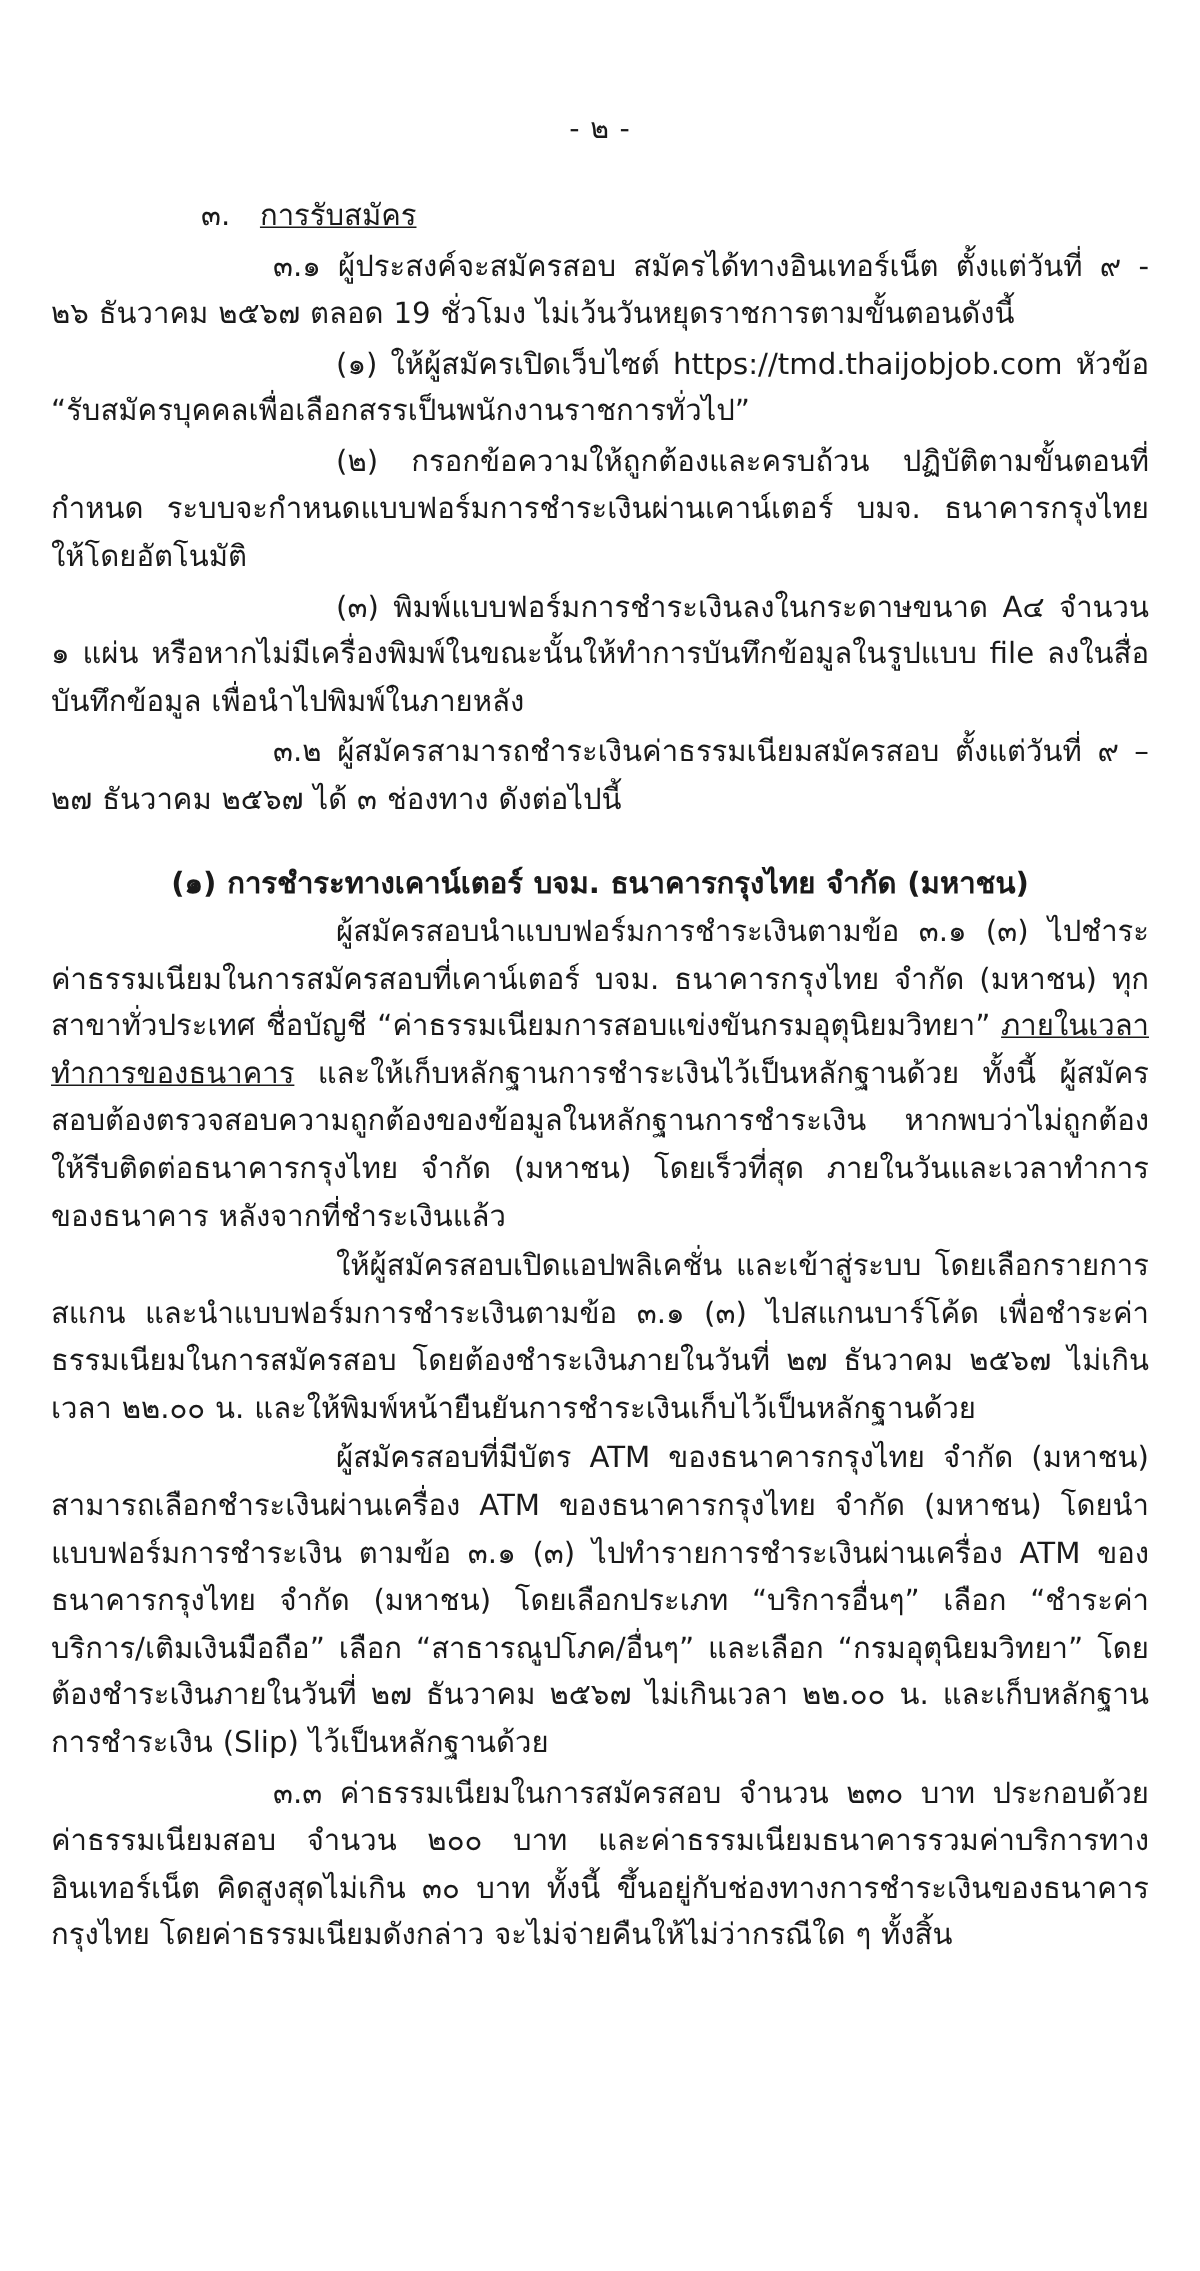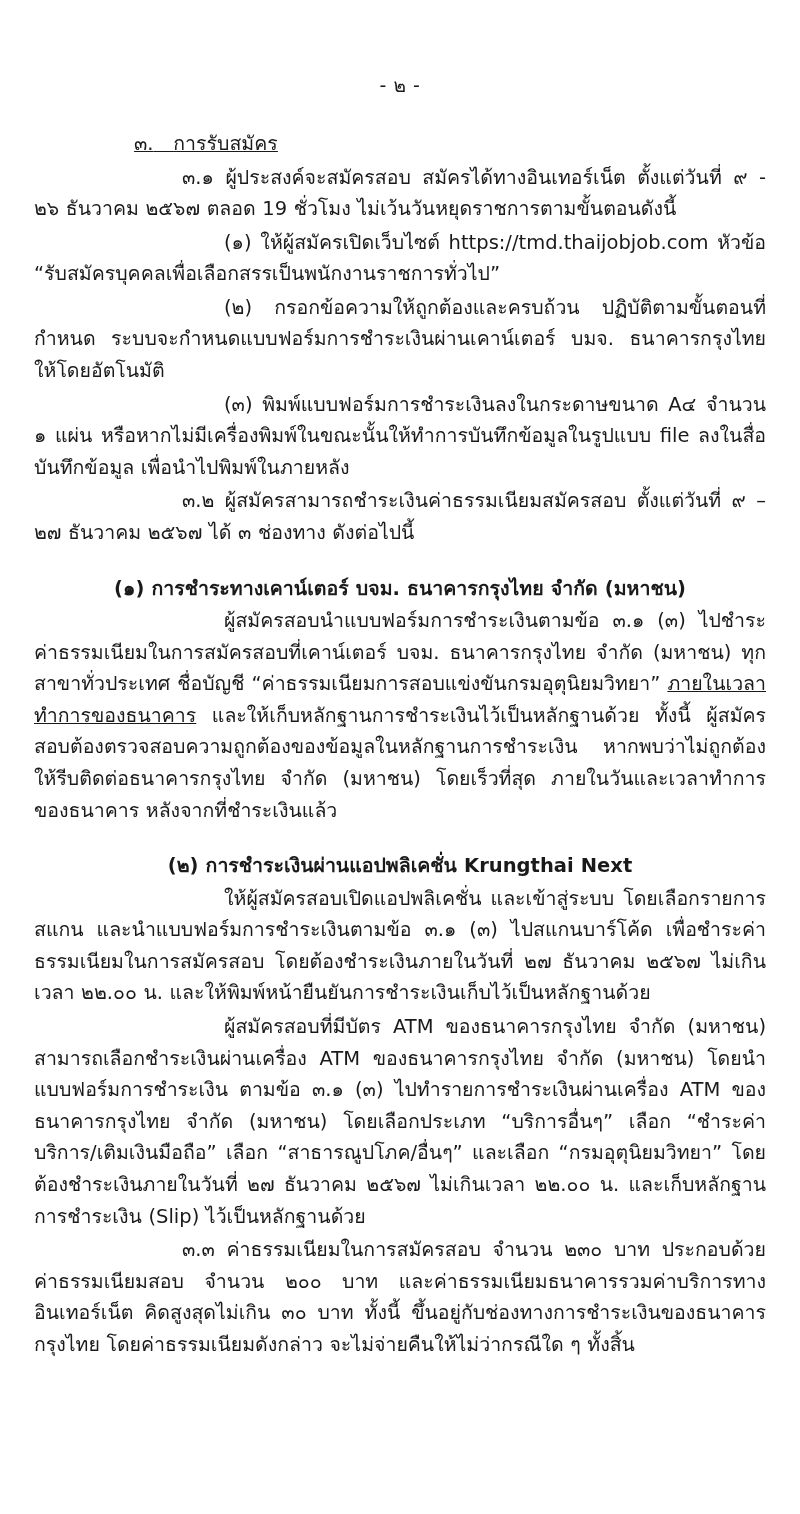--- a/index.html
+++ b/index.html
@@ -34,21 +34,20 @@
     font-size: 19.5px;
     line-height: 1.62;
     text-align: justify;
     text-justify: inter-word;
     word-spacing: 0.02em;
   }
   .indent-2 { text-indent: 148px; }
   .indent-3 { text-indent: 190px; }
   .heading-num {
     text-indent: 100px;
-    text-decoration: underline;
   }
   .center-head {
     text-align: center;
     font-weight: bold;
     text-indent: 0;
     margin-top: 24px;
     margin-bottom: 1px;
   }
   .u { text-decoration: underline; }
 </style>
@@ -71,20 +70,19 @@
   <p class="indent-3">(๒) กรอกข้อความให้ถูกต้องและครบถ้วน ปฏิบัติตามขั้นตอนที่กำหนด ระบบจะกำหนดแบบฟอร์มการชำระเงินผ่านเคาน์เตอร์ บมจ. ธนาคารกรุงไทย ให้โดยอัตโนมัติ</p>
 
   <p class="indent-3">(๓) พิมพ์แบบฟอร์มการชำระเงินลงในกระดาษขนาด A๔ จำนวน ๑ แผ่น หรือหากไม่มีเครื่องพิมพ์ในขณะนั้นให้ทำการบันทึกข้อมูลในรูปแบบ file ลงในสื่อบันทึกข้อมูล เพื่อนำไปพิมพ์ในภายหลัง</p>
 
 
   <p class="indent-2">๓.๒ ผู้สมัครสามารถชำระเงินค่าธรรมเนียมสมัครสอบ ตั้งแต่วันที่ ๙ – ๒๗ ธันวาคม ๒๕๖๗ ได้ ๓ ช่องทาง ดังต่อไปนี้</p>
 
   <p class="center-head">(๑) การชำระทางเคาน์เตอร์ บจม. ธนาคารกรุงไทย จำกัด (มหาชน)</p>
   <p class="indent-3"><span>ผู้สมัครสอบนำแบบฟอร์มการชำระเงินตามข้อ ๓.๑ (๓) ไปชำระค่าธรรมเนียมในการสมัครสอบที่เคาน์เตอร์ บจม. ธนาคารกรุงไทย จำกัด (มหาชน) ทุกสาขาทั่วประเทศ ชื่อบัญชี “ค่าธรรมเนียมการสอบแข่งขันกรมอุตุนิยมวิทยา” </span><span class="u">ภายในเวลาทำการของธนาคาร</span><span> และให้เก็บหลักฐานการชำระเงินไว้เป็นหลักฐานด้วย ทั้งนี้ ผู้สมัครสอบต้องตรวจสอบความถูกต้องของข้อมูลในหลักฐานการชำระเงิน หากพบว่าไม่ถูกต้องให้รีบติดต่อธนาคารกรุงไทย จำกัด (มหาชน) โดยเร็วที่สุด ภายในวันและเวลาทำการของธนาคาร หลังจากที่ชำระเงินแล้ว</span></p>
 
-  <p class="center-head">(๒) การชำระเงินผ่านแอปพลิเคชั่น Krungthai Next</p>
   <p class="indent-3">ให้ผู้สมัครสอบเปิดแอปพลิเคชั่น และเข้าสู่ระบบ โดยเลือกรายการสแกน และนำแบบฟอร์มการชำระเงินตามข้อ ๓.๑ (๓) ไปสแกนบาร์โค้ด เพื่อชำระค่าธรรมเนียมในการสมัครสอบ โดยต้องชำระเงินภายในวันที่ ๒๗ ธันวาคม ๒๕๖๗ ไม่เกินเวลา ๒๒.๐๐ น. และให้พิมพ์หน้ายืนยันการชำระเงินเก็บไว้เป็นหลักฐานด้วย</p>
 
   <p class="indent-3">ผู้สมัครสอบที่มีบัตร ATM ของธนาคารกรุงไทย จำกัด (มหาชน) สามารถเลือกชำระเงินผ่านเครื่อง ATM ของธนาคารกรุงไทย จำกัด (มหาชน) โดยนำแบบฟอร์มการชำระเงิน ตามข้อ ๓.๑ (๓) ไปทำรายการชำระเงินผ่านเครื่อง ATM ของธนาคารกรุงไทย จำกัด (มหาชน) โดยเลือกประเภท “บริการอื่นๆ” เลือก “ชำระค่าบริการ/เติมเงินมือถือ” เลือก “สาธารณูปโภค/อื่นๆ” และเลือก “กรมอุตุนิยมวิทยา” โดยต้องชำระเงินภายในวันที่ ๒๗ ธันวาคม ๒๕๖๗ ไม่เกินเวลา ๒๒.๐๐ น. และเก็บหลักฐานการชำระเงิน (Slip) ไว้เป็นหลักฐานด้วย</p>
 
   <p class="indent-2">๓.๓ ค่าธรรมเนียมในการสมัครสอบ จำนวน ๒๓๐ บาท ประกอบด้วย ค่าธรรมเนียมสอบ จำนวน ๒๐๐ บาท และค่าธรรมเนียมธนาคารรวมค่าบริการทางอินเทอร์เน็ต คิดสูงสุดไม่เกิน ๓๐ บาท ทั้งนี้ ขึ้นอยู่กับช่องทางการชำระเงินของธนาคารกรุงไทย โดยค่าธรรมเนียมดังกล่าว จะไม่จ่ายคืนให้ไม่ว่ากรณีใด ๆ ทั้งสิ้น</p>
 
 </div>
 
 </body></html>

